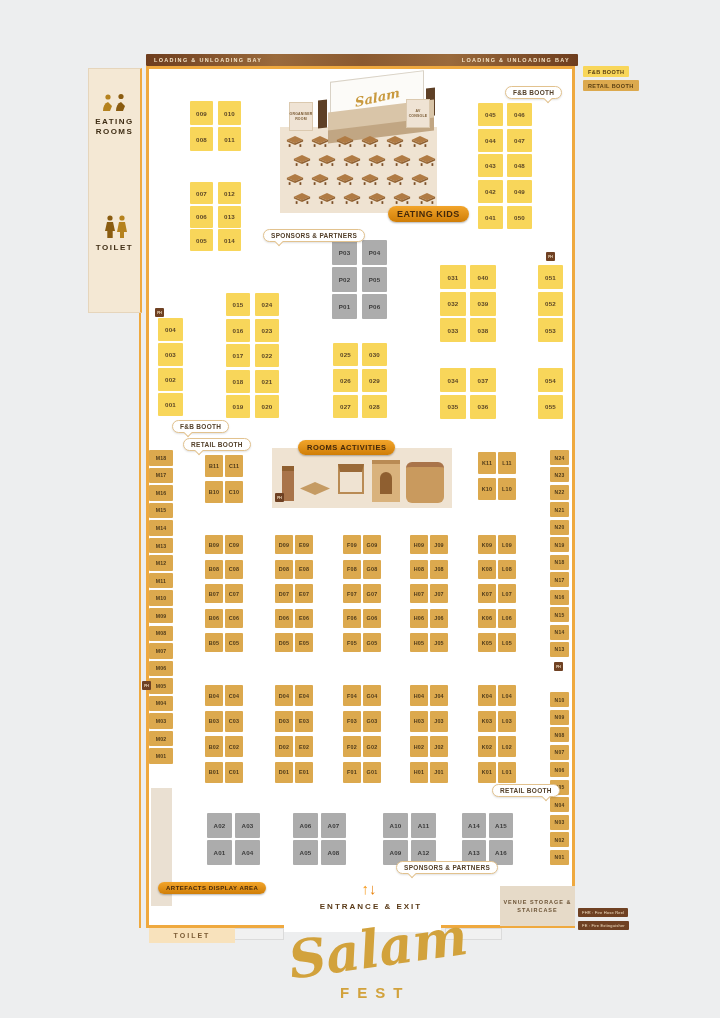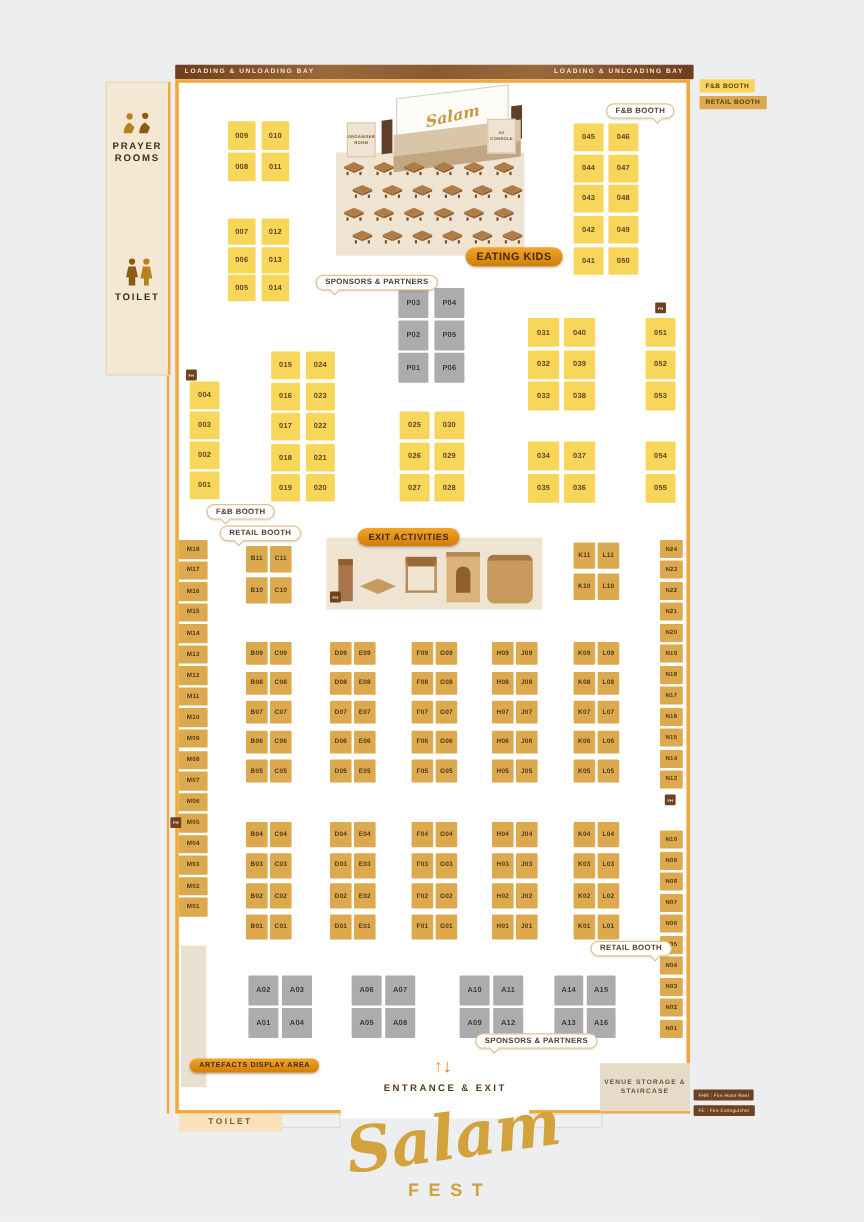--- a/index.html
+++ b/index.html
@@ -84,21 +84,21 @@
   <div class="chip" style="left:583px;top:66px;background:#F8D65A;">F&amp;B BOOTH</div>
   <div class="chip" style="left:583px;top:80px;background:#DCA94E;">RETAIL BOOTH</div>
 
   <div class="abs sidebar">
     <svg class="abs" style="left:12px;top:24px;" width="30" height="20" viewBox="0 0 30 20">
       <circle cx="7" cy="4" r="2.6" fill="#B5821E"></circle>
         <path d="M2 18 q0-7 5-9 l4 4 -2 5 z" fill="#B5821E"></path>
       <circle cx="20" cy="3.5" r="2.6" fill="#8A5C10"></circle>
         <path d="M15 18 q0-7 5-9 l4 4 -2 5 z" fill="#8A5C10"></path>
     </svg>
-    <div class="side-label" style="top:48px;">PRAYER ROOMS</div>
+    <div class="side-label" style="top:48px;">EATING ROOMS</div>
     <svg class="abs" style="left:14px;top:146px;" width="26" height="24" viewBox="0 0 26 24">
       <circle cx="7" cy="3" r="2.6" fill="#8A5C10"></circle>
         <path d="M4 7 h6 l2 9 h-2.3 l0 7 h-5.4 l0-7 H2 z" fill="#8A5C10"></path>
       <circle cx="19" cy="3" r="2.6" fill="#B5821E"></circle>
         <path d="M16 7 h6 l2 10 h-3 v6 h-4 v-6 h-3 z" fill="#B5821E"></path>
     </svg>
     <div class="side-label" style="top:174px;">TOILET</div>
   </div>
 
   <div class="abs area eating"></div>
@@ -285,21 +285,21 @@
 
   <div class="abs area kids">
     <div class="kd" style="left:10px;top:18px;width:12px;height:30px;background:#A9744A;border-top:5px solid #8F5F30;"></div>
     <div class="kd" style="left:28px;top:34px;width:30px;height:13px;background:#C59B63;clip-path:polygon(50% 0,100% 50%,50% 100%,0 50%);"></div>
     <div class="kd" style="left:66px;top:16px;width:26px;height:30px;border:2px solid #B98B54;border-top:8px solid #9A6A38;box-sizing:border-box;background:#EFE3D2;"></div>
     <div class="kd" style="left:100px;top:12px;width:28px;height:38px;background:#D9B27C;border-top:4px solid #B98B54;">
       <div style="margin:8px auto 0;width:12px;height:22px;background:#8F5F30;border-radius:6px 6px 0 0;"></div>
     </div>
     <div class="kd" style="left:134px;top:14px;width:38px;height:36px;background:#C99A5E;border-radius:6px;border-top:5px solid #A9744A;"></div>
   </div>
-  <div class="badge" style="left:298px;top:440px;">EXIT ACTIVITIES</div>
+  <div class="badge" style="left:298px;top:440px;">ROOMS ACTIVITIES</div>
 
   <div class="bubble tail-right" style="left:505px;top:86px;">F&amp;B BOOTH</div>
   <div class="bubble" style="left:263px;top:229px;">SPONSORS &amp; PARTNERS</div>
   <div class="bubble" style="left:172px;top:420px;">F&amp;B BOOTH</div>
   <div class="bubble" style="left:183px;top:438px;">RETAIL BOOTH</div>
   <div class="bubble tail-right" style="left:492px;top:784px;">RETAIL BOOTH</div>
   <div class="bubble" style="left:396px;top:861px;">SPONSORS &amp; PARTNERS</div>
 
   <div class="abs artefacts-strip"></div>
   <div class="badge" style="left:158px;top:882px;font-size:6px;padding:3px 8px;">ARTEFACTS DISPLAY AREA</div>

